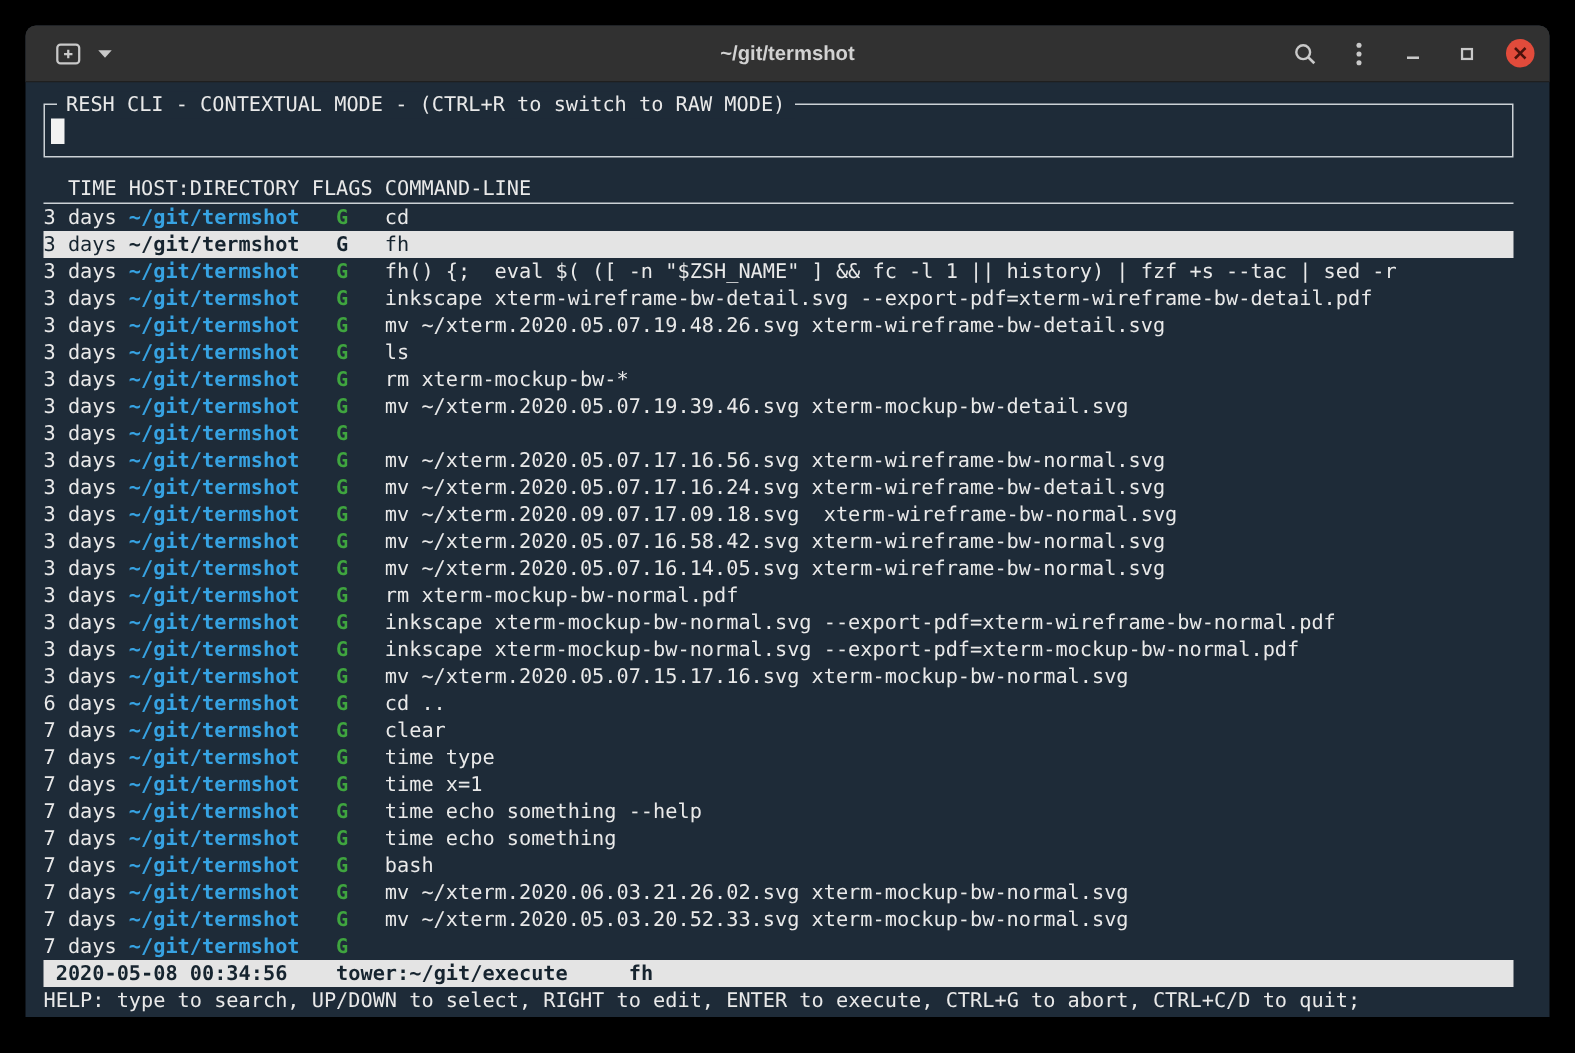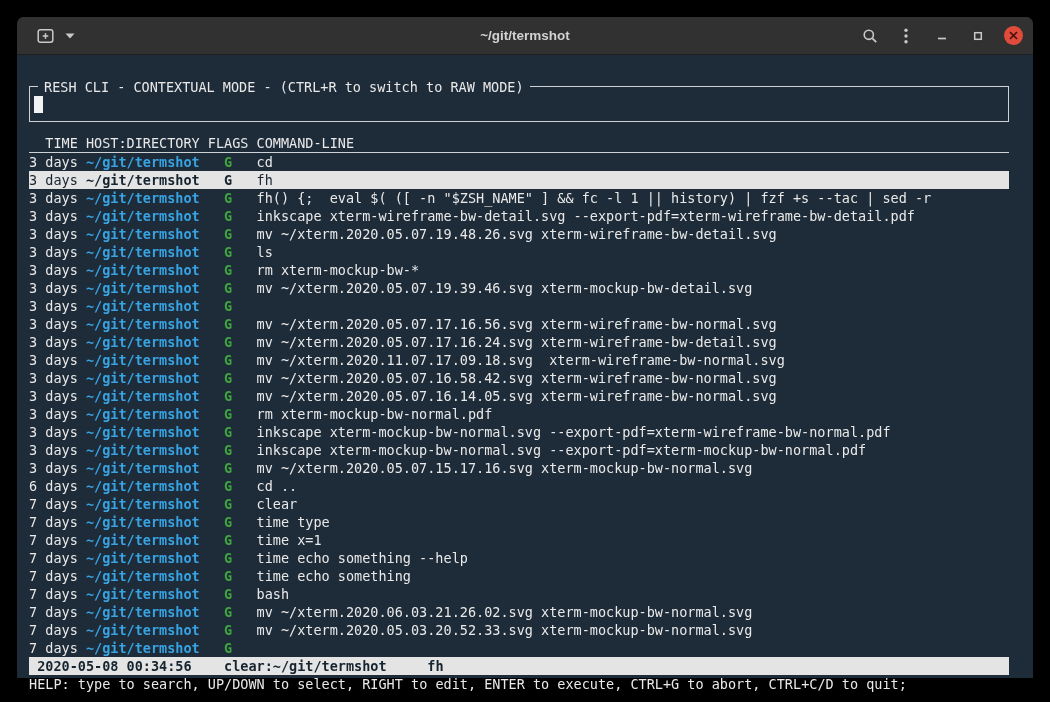--- a/index.html
+++ b/index.html
@@ -17,21 +17,21 @@
   .tb-title{flex:1;text-align:center;color:var(--titlebar-fg,#d2d2d2);
             font-family:"Liberation Sans",sans-serif;font-size:13.5px;font-weight:bold}
   .tb-btn{background:transparent;border:none;color:#c9c9c9;width:28px;height:28px;
           display:flex;align-items:center;justify-content:center;cursor:pointer;border-radius:4px}
   .close-btn{width:19px;height:19px;border-radius:50%;background:var(--close-red,#e14b3b);
              border:none;display:flex;align-items:center;justify-content:center;cursor:pointer;margin-left:4px}
   
   .terminal{position:absolute;top:39px;left:0;right:0;bottom:0;
             padding:4px 24px 4px 12px;color:var(--terminal-fg,#e9e9e9);
             font-size:13.5px;line-height:18px}
-  .search-frame{position:relative;margin-top:26px;height:36px;
+  .search-frame{position:relative;margin-top:9px;height:36px;
                 border:1px solid var(--frame-border,#ccd2d6);cursor:text}
   .frame-title{position:absolute;top:-9px;left:8px;padding:0 6px;white-space:pre;
                background:var(--terminal-bg,#1e2b38)}
   .cursor{position:absolute;left:4px;top:9px;width:9px;height:17px;background:#f2f2f2}
   .hdr{margin-top:12px;border-bottom:1px solid var(--frame-border,#ccd2d6);
        white-space:pre;height:19px}
   .rows{margin-top:0}
   .row{display:flex;height:18px;white-space:pre;overflow:hidden;cursor:default}
   .c-time{flex:none;width:7ch}
   .c-dir{flex:none;width:15ch;color:var(--directory-blue,#37a3e3);font-weight:bold}
@@ -132,38 +132,38 @@
           <div class="row sel"><span class="c-time">3 days</span><span class="c-dir">~/git/termshot</span><span class="c-flag">G</span><span class="c-cmd">fh</span></div>
           <div class="row"><span class="c-time">3 days</span><span class="c-dir">~/git/termshot</span><span class="c-flag">G</span><span class="c-cmd">fh() {;  eval $( ([ -n "$ZSH_NAME" ] &amp;&amp; fc -l 1 || history) | fzf +s --tac | sed -r</span></div>
           <div class="row"><span class="c-time">3 days</span><span class="c-dir">~/git/termshot</span><span class="c-flag">G</span><span class="c-cmd">inkscape xterm-wireframe-bw-detail.svg --export-pdf=xterm-wireframe-bw-detail.pdf</span></div>
           <div class="row"><span class="c-time">3 days</span><span class="c-dir">~/git/termshot</span><span class="c-flag">G</span><span class="c-cmd">mv ~/xterm.2020.05.07.19.48.26.svg xterm-wireframe-bw-detail.svg</span></div>
           <div class="row"><span class="c-time">3 days</span><span class="c-dir">~/git/termshot</span><span class="c-flag">G</span><span class="c-cmd">ls</span></div>
           <div class="row"><span class="c-time">3 days</span><span class="c-dir">~/git/termshot</span><span class="c-flag">G</span><span class="c-cmd">rm xterm-mockup-bw-*</span></div>
           <div class="row"><span class="c-time">3 days</span><span class="c-dir">~/git/termshot</span><span class="c-flag">G</span><span class="c-cmd">mv ~/xterm.2020.05.07.19.39.46.svg xterm-mockup-bw-detail.svg</span></div>
           <div class="row"><span class="c-time">3 days</span><span class="c-dir">~/git/termshot</span><span class="c-flag">G</span></div>
           <div class="row"><span class="c-time">3 days</span><span class="c-dir">~/git/termshot</span><span class="c-flag">G</span><span class="c-cmd">mv ~/xterm.2020.05.07.17.16.56.svg xterm-wireframe-bw-normal.svg</span></div>
           <div class="row"><span class="c-time">3 days</span><span class="c-dir">~/git/termshot</span><span class="c-flag">G</span><span class="c-cmd">mv ~/xterm.2020.05.07.17.16.24.svg xterm-wireframe-bw-detail.svg</span></div>
-          <div class="row"><span class="c-time">3 days</span><span class="c-dir">~/git/termshot</span><span class="c-flag">G</span><span class="c-cmd">mv ~/xterm.2020.11.07.17.09.18.svg  xterm-wireframe-bw-normal.svg</span></div>
+          <div class="row"><span class="c-time">3 days</span><span class="c-dir">~/git/termshot</span><span class="c-flag">G</span><span class="c-cmd">mv ~/xterm.2020.09.07.17.09.18.svg  xterm-wireframe-bw-normal.svg</span></div>
           <div class="row"><span class="c-time">3 days</span><span class="c-dir">~/git/termshot</span><span class="c-flag">G</span><span class="c-cmd">mv ~/xterm.2020.05.07.16.58.42.svg xterm-wireframe-bw-normal.svg</span></div>
           <div class="row"><span class="c-time">3 days</span><span class="c-dir">~/git/termshot</span><span class="c-flag">G</span><span class="c-cmd">mv ~/xterm.2020.05.07.16.14.05.svg xterm-wireframe-bw-normal.svg</span></div>
           <div class="row"><span class="c-time">3 days</span><span class="c-dir">~/git/termshot</span><span class="c-flag">G</span><span class="c-cmd">rm xterm-mockup-bw-normal.pdf</span></div>
           <div class="row"><span class="c-time">3 days</span><span class="c-dir">~/git/termshot</span><span class="c-flag">G</span><span class="c-cmd">inkscape xterm-mockup-bw-normal.svg --export-pdf=xterm-wireframe-bw-normal.pdf</span></div>
           <div class="row"><span class="c-time">3 days</span><span class="c-dir">~/git/termshot</span><span class="c-flag">G</span><span class="c-cmd">inkscape xterm-mockup-bw-normal.svg --export-pdf=xterm-mockup-bw-normal.pdf</span></div>
           <div class="row"><span class="c-time">3 days</span><span class="c-dir">~/git/termshot</span><span class="c-flag">G</span><span class="c-cmd">mv ~/xterm.2020.05.07.15.17.16.svg xterm-mockup-bw-normal.svg</span></div>
           <div class="row"><span class="c-time">6 days</span><span class="c-dir">~/git/termshot</span><span class="c-flag">G</span><span class="c-cmd">cd ..</span></div>
           <div class="row"><span class="c-time">7 days</span><span class="c-dir">~/git/termshot</span><span class="c-flag">G</span><span class="c-cmd">clear</span></div>
           <div class="row"><span class="c-time">7 days</span><span class="c-dir">~/git/termshot</span><span class="c-flag">G</span><span class="c-cmd">time type</span></div>
           <div class="row"><span class="c-time">7 days</span><span class="c-dir">~/git/termshot</span><span class="c-flag">G</span><span class="c-cmd">time x=1</span></div>
           <div class="row"><span class="c-time">7 days</span><span class="c-dir">~/git/termshot</span><span class="c-flag">G</span><span class="c-cmd">time echo something --help</span></div>
           <div class="row"><span class="c-time">7 days</span><span class="c-dir">~/git/termshot</span><span class="c-flag">G</span><span class="c-cmd">time echo something</span></div>
           <div class="row"><span class="c-time">7 days</span><span class="c-dir">~/git/termshot</span><span class="c-flag">G</span><span class="c-cmd">bash</span></div>
           <div class="row"><span class="c-time">7 days</span><span class="c-dir">~/git/termshot</span><span class="c-flag">G</span><span class="c-cmd">mv ~/xterm.2020.06.03.21.26.02.svg xterm-mockup-bw-normal.svg</span></div>
           <div class="row"><span class="c-time">7 days</span><span class="c-dir">~/git/termshot</span><span class="c-flag">G</span><span class="c-cmd">mv ~/xterm.2020.05.03.20.52.33.svg xterm-mockup-bw-normal.svg</span></div>
           <div class="row"><span class="c-time">7 days</span><span class="c-dir">~/git/termshot</span><span class="c-flag">G</span></div>
         </div>
 
-      <div class="statusbar"><span class="st-dt">2020-05-08 00:34:56</span><span class="st-host">clear:~/git/termshot</span><span class="st-cmd">fh</span></div>
+      <div class="statusbar"><span class="st-dt">2020-05-08 00:34:56</span><span class="st-host">tower:~/git/execute</span><span class="st-cmd">fh</span></div>
 
       <div class="help">HELP: type to search, UP/DOWN to select, RIGHT to edit, ENTER to execute, CTRL+G to abort, CTRL+C/D to quit;</div>
 
     </div>
   </div>
 </div>
 
 </body></html>

